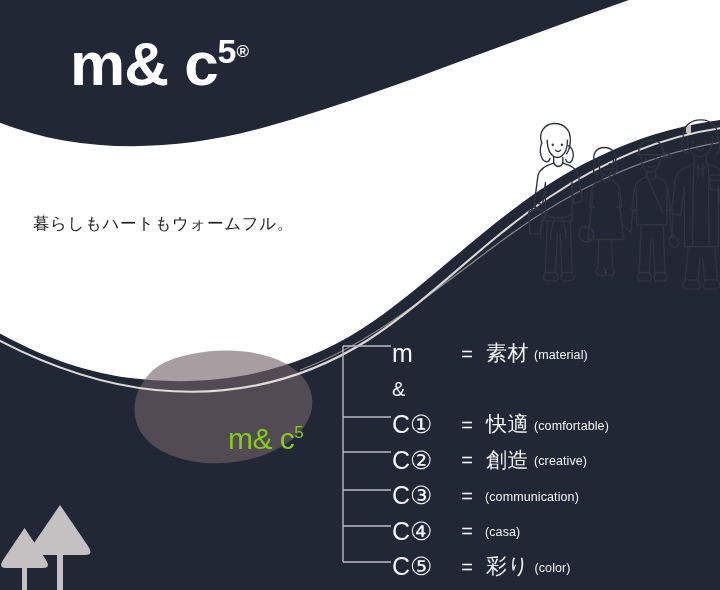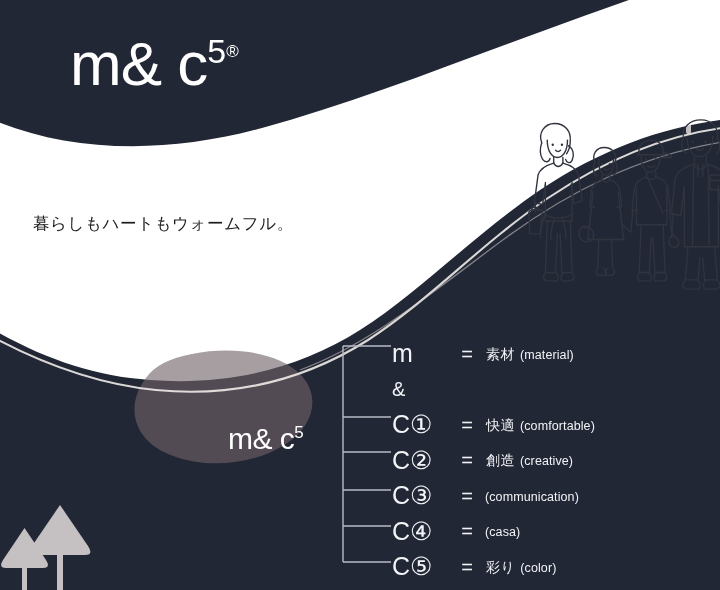--- a/index.html
+++ b/index.html
@@ -13,21 +13,21 @@
   }
 
   
   .art{position:absolute;inset:0;width:720px;height:590px;display:block;}
 
   
   .wordmark{
     position:absolute;left:70px;top:33px;
     color:#ffffff;
     font-size:62px;
-    font-weight:400;
+    font-weight:700;
     letter-spacing:-1px;
     line-height:1;
     white-space:nowrap;
     z-index:6;
   }
   .wordmark .sup{font-size:34px;vertical-align:super;line-height:0;}
   .wordmark .reg{font-size:17px;vertical-align:super;line-height:0;position:relative;top:-6px;left:1px;}
 
   
   .tagline{
@@ -40,21 +40,21 @@
     white-space:nowrap;
     font-weight:500;
     margin-top:12px;
   }
   .tagline div{display:block;}
 
   
   .bloblogo{
     position:absolute;left:228px;top:424px;
     z-index:7;
-    color:#ffffff;
+    color:#84cc16;
     font-size:30px;
     font-weight:300;
     letter-spacing:-.5px;
     line-height:1;
     white-space:nowrap;
   }
   .bloblogo .sup{font-size:17px;vertical-align:super;line-height:0;}
 
   
   .legend{
@@ -79,26 +79,27 @@
   .lkey.amp{font-size:20px;min-width:0;}
   .leq{
     font-size:20px;
     font-weight:300;
     line-height:1;
     display:inline-block;
     width:26px;
     text-align:center;
   }
   .ljp{
-    font-size:14px;
+    font-size:21px;
     font-weight:400;
     line-height:1;
     letter-spacing:.5px;
     display:inline-block;
     padding-left:6px;
+    font-family:Liberation Serif, serif;
   }
   .len{
     font-size:12.5px;
     font-weight:400;
     line-height:1;
     letter-spacing:.1px;
     padding-left:5px;
     position:relative;
     top:1px;
     text-align:right;

